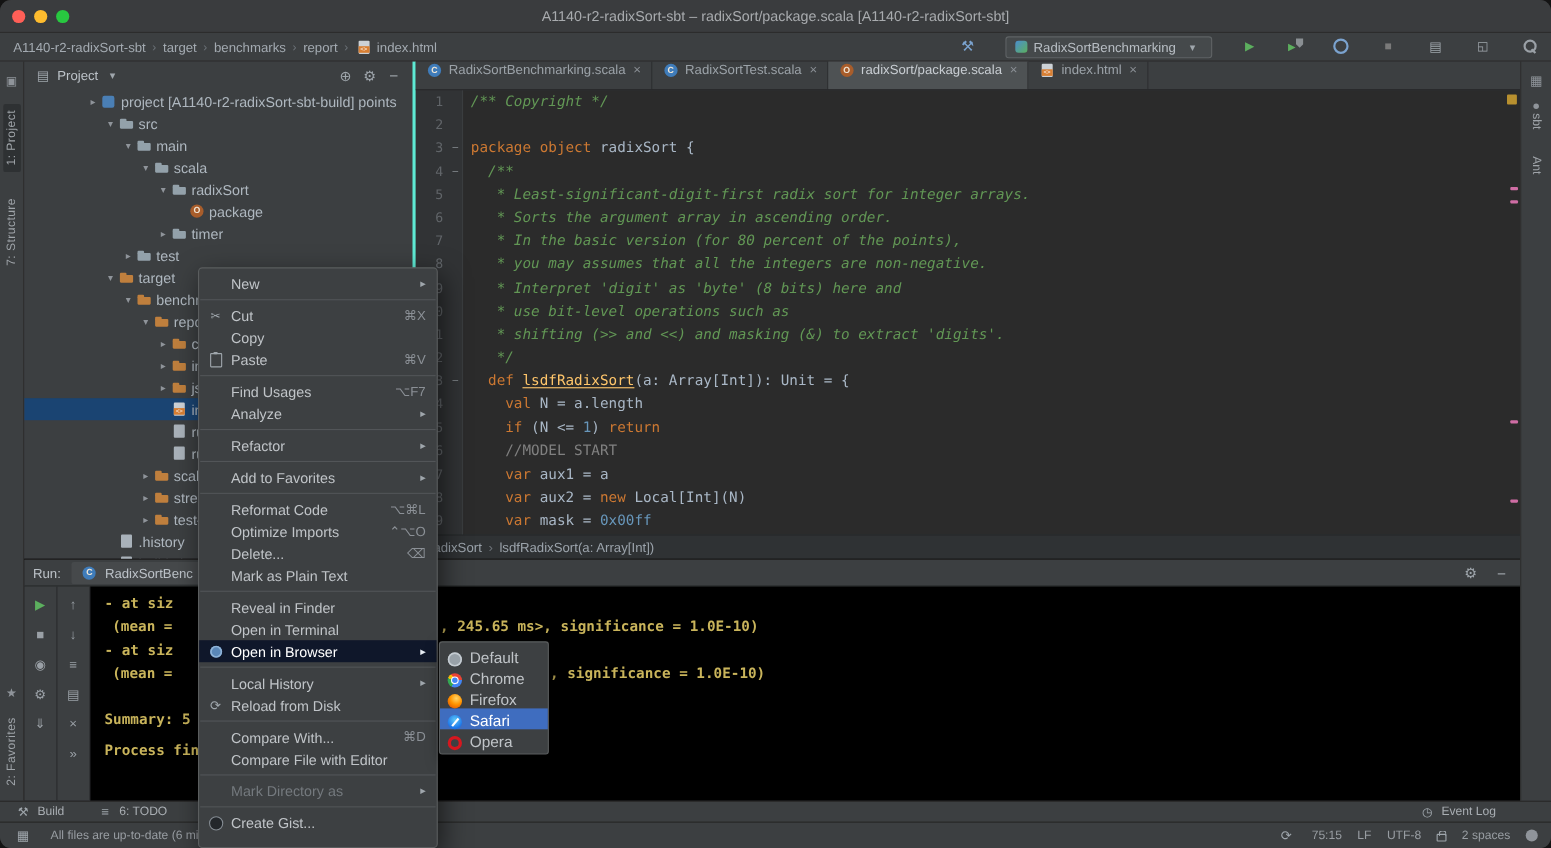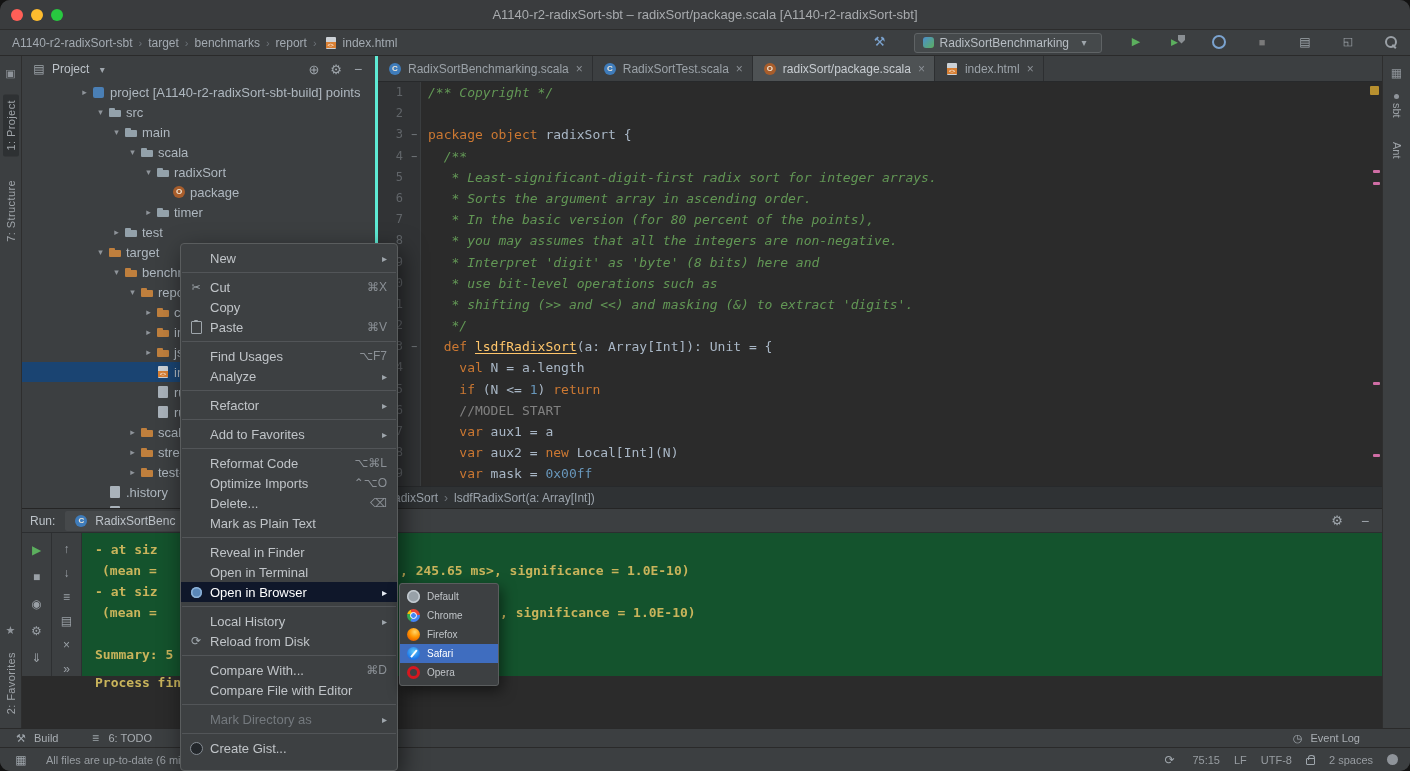--- a/index.html
+++ b/index.html
@@ -74,42 +74,42 @@
   .ficon.module::before{content:"";position:absolute;left:2px;top:3px;width:11px;height:11px;background:#4a7fb5;border-radius:2px}
   .ficon.scala-object::before,.ficon.scala-class::before{position:absolute;left:2px;top:2px;width:12px;height:12px;border-radius:50%;color:#f0e6d6;font-size:8px;line-height:12px;text-align:center;font-weight:bold;font-family:"Liberation Sans",sans-serif}
   .ficon.scala-object::before{content:"O";background:#a85d2b}
   .ficon.scala-class::before{content:"C";background:#3f7cba}
   .ficon.html::before{content:"";position:absolute;left:3px;top:2px;width:10px;height:12px;background:#ccd1d6;border-radius:1px}
   .ficon.html::after{content:"<>";position:absolute;left:3px;top:7px;width:10px;height:6px;background:#d87f33;color:#fff;font-size:5.5px;line-height:6px;text-align:center;font-family:"Liberation Sans",sans-serif}
   .ficon.file::before{content:"";position:absolute;left:3px;top:2px;width:10px;height:12px;background:#a9b2ba;border-radius:1px}
   
   .editor{flex:1;display:flex;flex-direction:column;min-width:0;background:#2b2b2b}
   .tabs{height:26px;flex:none;display:flex;background:#3c3f41;border-bottom:1px solid #27292b}
-  .tab{display:flex;align-items:center;gap:5px;padding:0 9px;font-size:12px;color:#9ba2a8;border-right:1px solid #2d2f31;cursor:default}
+  .tab{display:flex;gap:5px;padding:0 9px;font-size:12px;color:#9ba2a8;border-right:1px solid #2d2f31;cursor:default}
   .tab.active{background:#4e5254;color:#c8cdd2}
   .tab .x{font-size:12px;color:#8b9096;margin-left:2px}
   .code-area{flex:1;position:relative;font-family:"DejaVu Sans Mono","Liberation Mono",monospace;font-size:13px;overflow:hidden}
   .gutter-bg{position:absolute;left:0;top:0;bottom:0;width:43px;background:#313335;border-right:1px solid #3a3d3f}
   .code-lines{position:relative}
   .code-line{position:relative;display:flex;height:21.2px;line-height:21.2px}
   .ln{width:29px;flex:none;text-align:right;padding-right:4px;color:#616569;font-size:12px}
   .fold{width:14px;flex:none;text-align:center;color:#7b8085;font-size:10px}
   .ctext{white-space:pre;padding-left:7px}
   .t-d{color:#629755;font-style:italic}
   .t-k{color:#cc7832}
   .t-p{color:#a9b7c6}
   .t-c{color:#808080}
   .t-n{color:#6897bb}
   .t-f{color:#ffc66b;text-decoration:underline;text-underline-offset:2px}
   .mark{position:absolute;width:7px;height:3px;right:2px;background:#cf6da4;border-radius:1px}
   .inspect{position:absolute;top:4px;right:3px;width:9px;height:9px;background:#b8902f;border-radius:1px}
   .ebc{height:22px;flex:none;display:flex;align-items:center;gap:6px;background:#2f3234;border-top:1px solid #27292b;padding:0 12px;font-size:12px;color:#9ba3ab}
   .bsep::before{content:"›";color:#6d7379}
   
-  .run-panel{height:168px;flex:none;display:flex;flex-direction:column;border-top:1px solid #252525;background:#14532d}
+  .run-panel{height:220px;flex:none;display:flex;flex-direction:column;border-top:1px solid #252525;background:#000000}
   .rp-header{height:24px;flex:none;display:flex;align-items:center;gap:10px;background:#3c3f41;border-bottom:1px solid #2c2e30;padding:0 8px;font-size:12px;color:#bcc2c8}
   .rp-tab{display:flex;align-items:center;gap:6px;height:20px;padding:0 8px;background:#46494b;border-radius:2px;cursor:default}
   .rp-body{flex:1;display:flex;min-height:0}
   .rp-col{width:30px;flex:none;background:#3c3f41;border-right:1px solid #2e3032;display:flex;flex-direction:column;align-items:center;padding-top:8px;gap:9px}
   .rico{width:18px;height:18px;display:flex;align-items:center;justify-content:center;color:#9aa0a6;font-size:12px;cursor:default}
   .rico.g{color:#5caf5e}
   .console{flex:1;position:relative;font-family:"DejaVu Sans Mono","Liberation Mono",monospace;font-size:13px;font-weight:bold;color:#c9b45b}
   .cline{position:absolute;white-space:pre}
   
   .build-bar{height:19px;flex:none;display:flex;align-items:center;background:#3c3f41;border-top:1px solid #2a2a2a;font-size:11px;color:#a9aeb3;padding:0 12px;gap:28px}
@@ -133,21 +133,21 @@
   .msep{height:1px;background:#525558;margin:4px 1px}
   .ic{width:16px;height:16px;flex:none;display:inline-flex;align-items:center;justify-content:center;color:#9fa6ac;font-size:11px;position:relative}
   .mic-scissors::before{content:"✂"}
   .mic-reload::before{content:"⟳";font-size:12px}
   .mic-clipboard::before{content:"";width:9px;height:11px;border:1px solid #9fa6ac;border-radius:1px;display:block}
   .mic-clipboard::after{content:"";position:absolute;top:1px;left:6px;width:4px;height:2px;background:#9fa6ac;border-radius:1px}
   .mic-globe::before{content:"";width:11px;height:11px;border-radius:50%;background:#5a87b8;box-shadow:inset 0 0 0 1.5px #8fb3d8;display:block}
   .mic-gist::before{content:"";width:11px;height:11px;border-radius:50%;background:#23272b;border:1px solid #858c93;display:block}
   
   .browser-menu{position:absolute;left:399px;top:583px;width:100px;background:#3d4042;border:1px solid #5a5d5e;border-radius:3px;box-shadow:3px 5px 14px rgba(0,0,0,.5);padding:3px 0;z-index:60}
-  .smi{height:19px;display:flex;align-items:center;gap:7px;padding:0 10px 0 7px;font-size:10px;color:#c0c4c8;cursor:default}
+  .smi{height:19px;display:flex;align-items:flex-end;gap:7px;padding:0 10px 0 7px;font-size:14px;color:#c0c4c8;cursor:default}
   .smi.hl{background:#3f6dbf;color:#fff}
   .bi{width:13px;height:13px;border-radius:50%;flex:none;position:relative}
   .bi.default{background:#98a1a8;box-shadow:inset 0 0 0 1.5px #c4cbd1}
   .bi.chrome{background:conic-gradient(from -30deg,#ea4335 0 33%,#4285f4 33% 66%,#34a853 66% 88%,#fbbc05 88% 100%)}
   .bi.chrome::after{content:"";position:absolute;inset:3px;border-radius:50%;background:#4285f4;border:1px solid #fff}
   .bi.firefox{background:radial-gradient(circle at 60% 30%,#ffd567,#ff9500 45%,#e66000 80%)}
   .bi.safari{background:radial-gradient(circle at 50% 35%,#5ec9f8,#1b74e8 70%)}
   .bi.safari::after{content:"";position:absolute;left:6px;top:2px;width:1.5px;height:9px;background:#fff;transform:rotate(40deg)}
   .bi.opera{border:3.5px solid #d6171f;background:transparent}
 </style>

